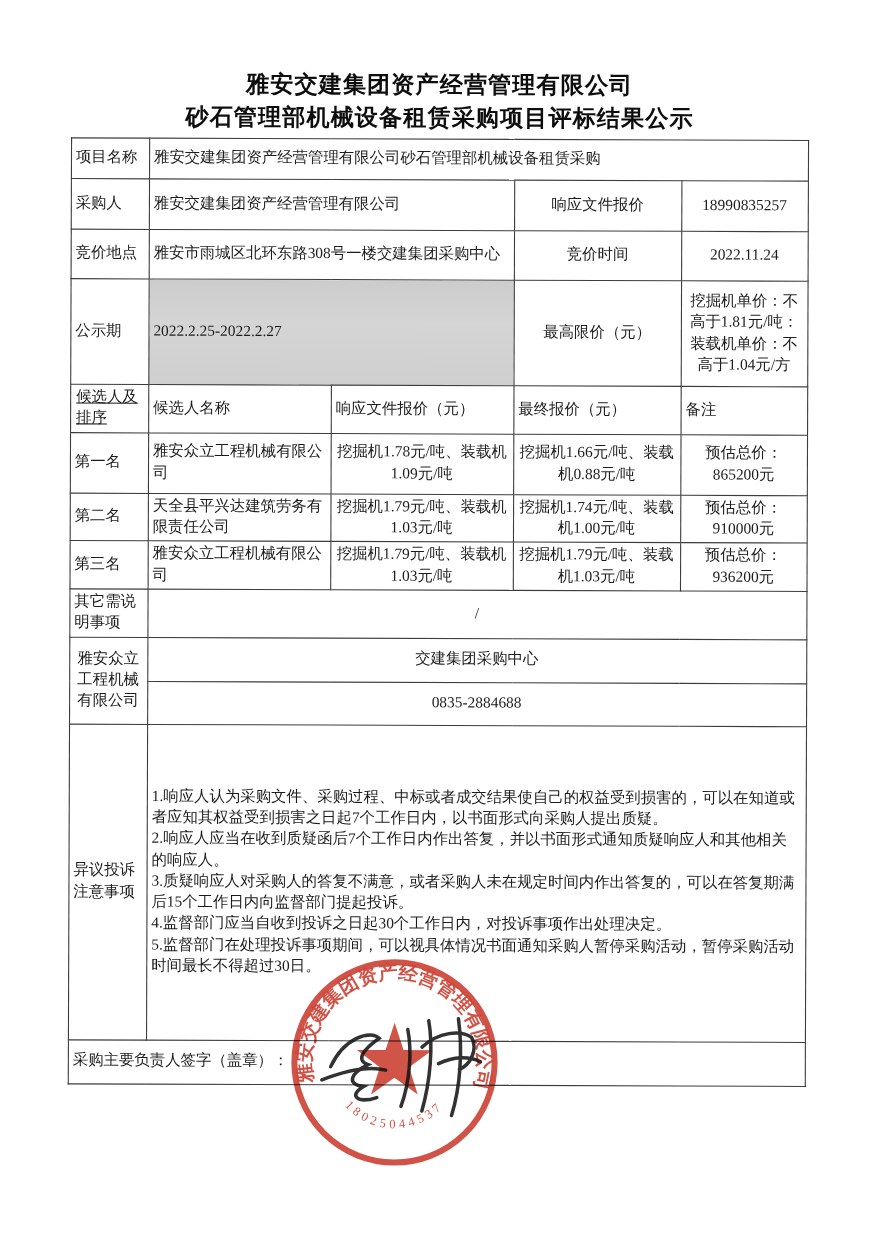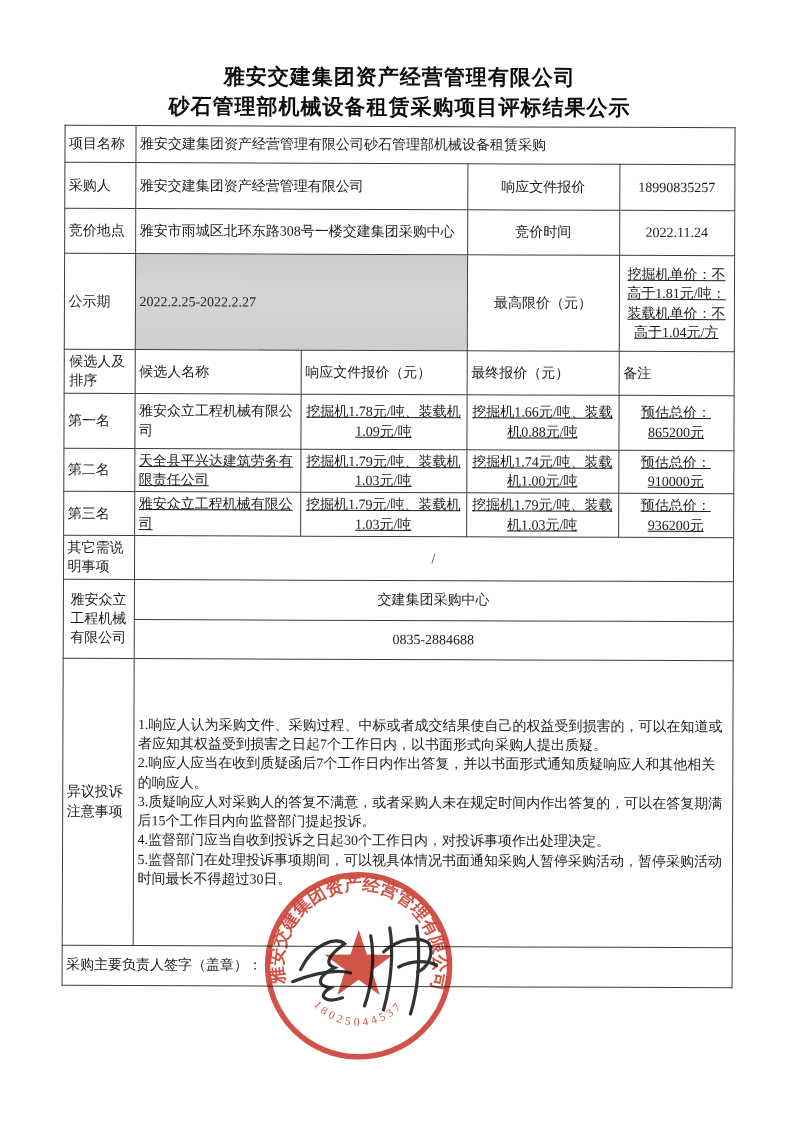--- a/index.html
+++ b/index.html
@@ -26,21 +26,21 @@
     border:1.6px solid #3d3d3d;
     padding:2px 4px;
     font-size:14px;line-height:1.38;
     vertical-align:middle;
     overflow:hidden;
   }
   .lab{text-align:left;padding-left:5px;}
   .c{text-align:center;}
   .l{text-align:left;padding-left:7px;}
   .vtop{vertical-align:top;padding-top:4px;}
-  .small{font-size:13.5px;line-height:1.3;text-decoration:underline;}
+  .small{font-size:13.5px;line-height:1.3;}
   .gray{background:linear-gradient(180deg,#cccccc,#d5d5d5 40%,#cfcfcf);}
   .labcenter{text-align:center;padding:2px 3px;}
   tr.r-project{height:37px;}
   tr.r-purchaser{height:46px;}
   tr.r-place{height:45px;}
   tr.r-publicity{height:96px;}
   tr.r-head{height:42px;}
   tr.r-head td{text-align:left;}
   tr.r-c1{height:55px;}
   tr.r-c2{height:40px;}
@@ -97,21 +97,21 @@
     </tr>
 
     <tr class="r-publicity">
       <td class="lab">公示期</td>
       <td class="l gray" colspan="2">2022.2.25-2022.2.27</td>
       <td class="c">最高限价（元）</td>
       <td class="c small">挖掘机单价：不高于1.81元/吨：装载机单价：不高于1.04元/方</td>
     </tr>
 
     <tr class="r-head">
-      <td class="labcenter" style="text-align:left;padding-left:5px;">候选人及排序</td>
+      <td class="labcenter" style="text-align:left;padding-left:5px;text-decoration:underline;">候选人及排序</td>
       <td>候选人名称</td>
       <td>响应文件报价（元）</td>
       <td>最终报价（元）</td>
       <td>备注</td>
     </tr>
 
     <tr class="r-c1">
       <td class="lab">第一名</td>
       <td class="l">雅安众立工程机械有限公司</td>
       <td class="c small">挖掘机1.78元/吨、装载机1.09元/吨</td>

